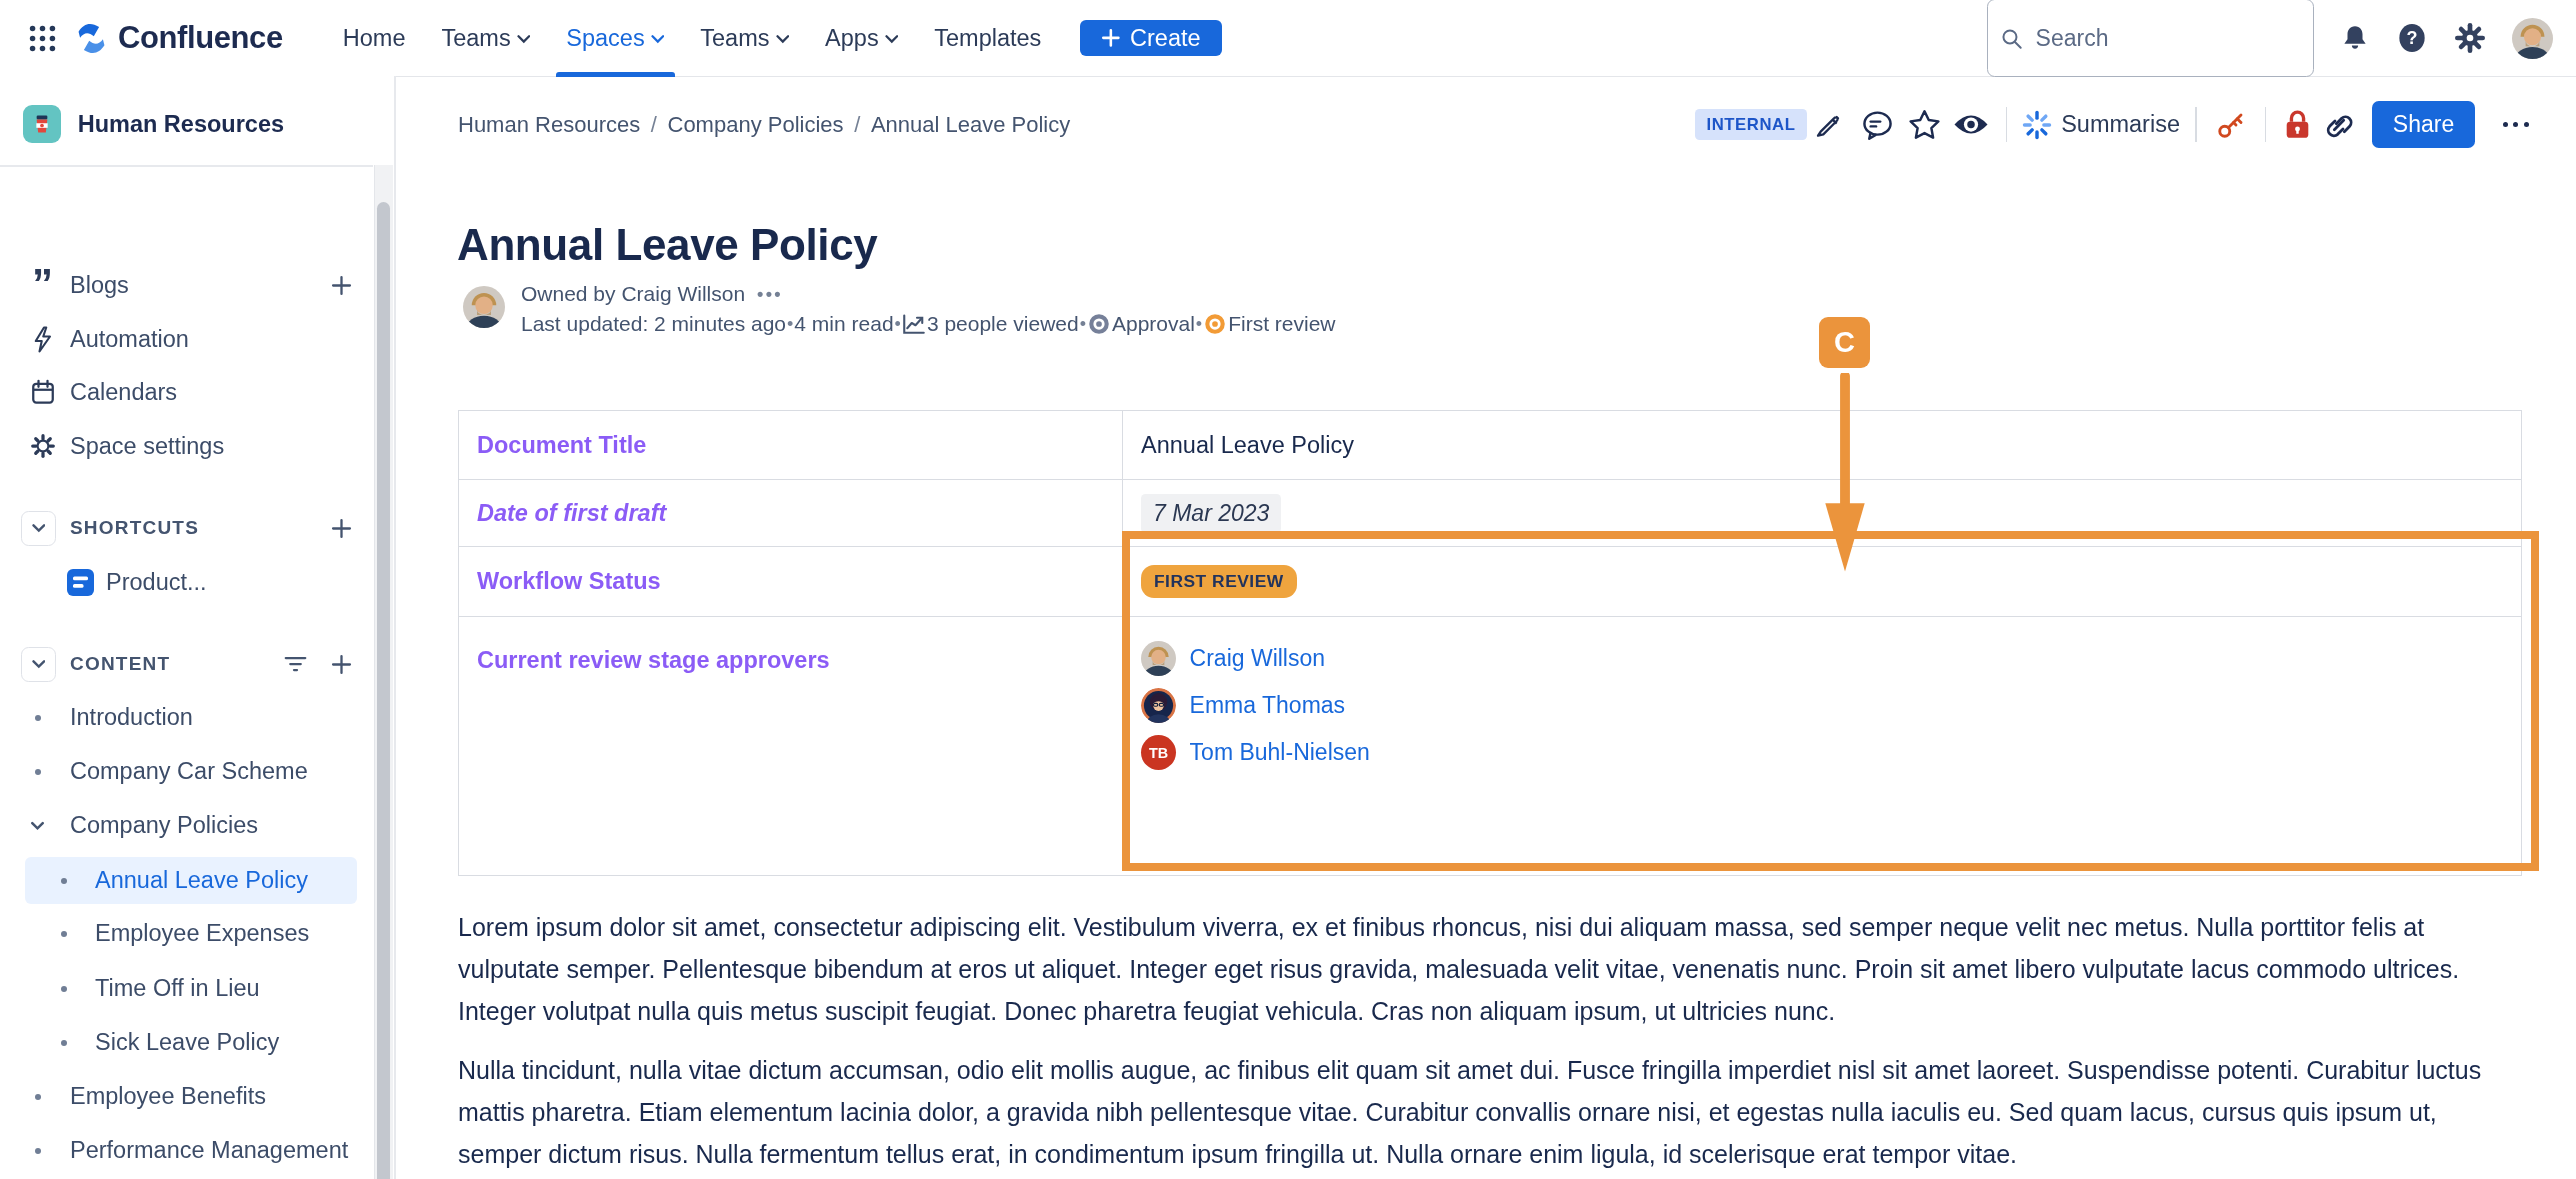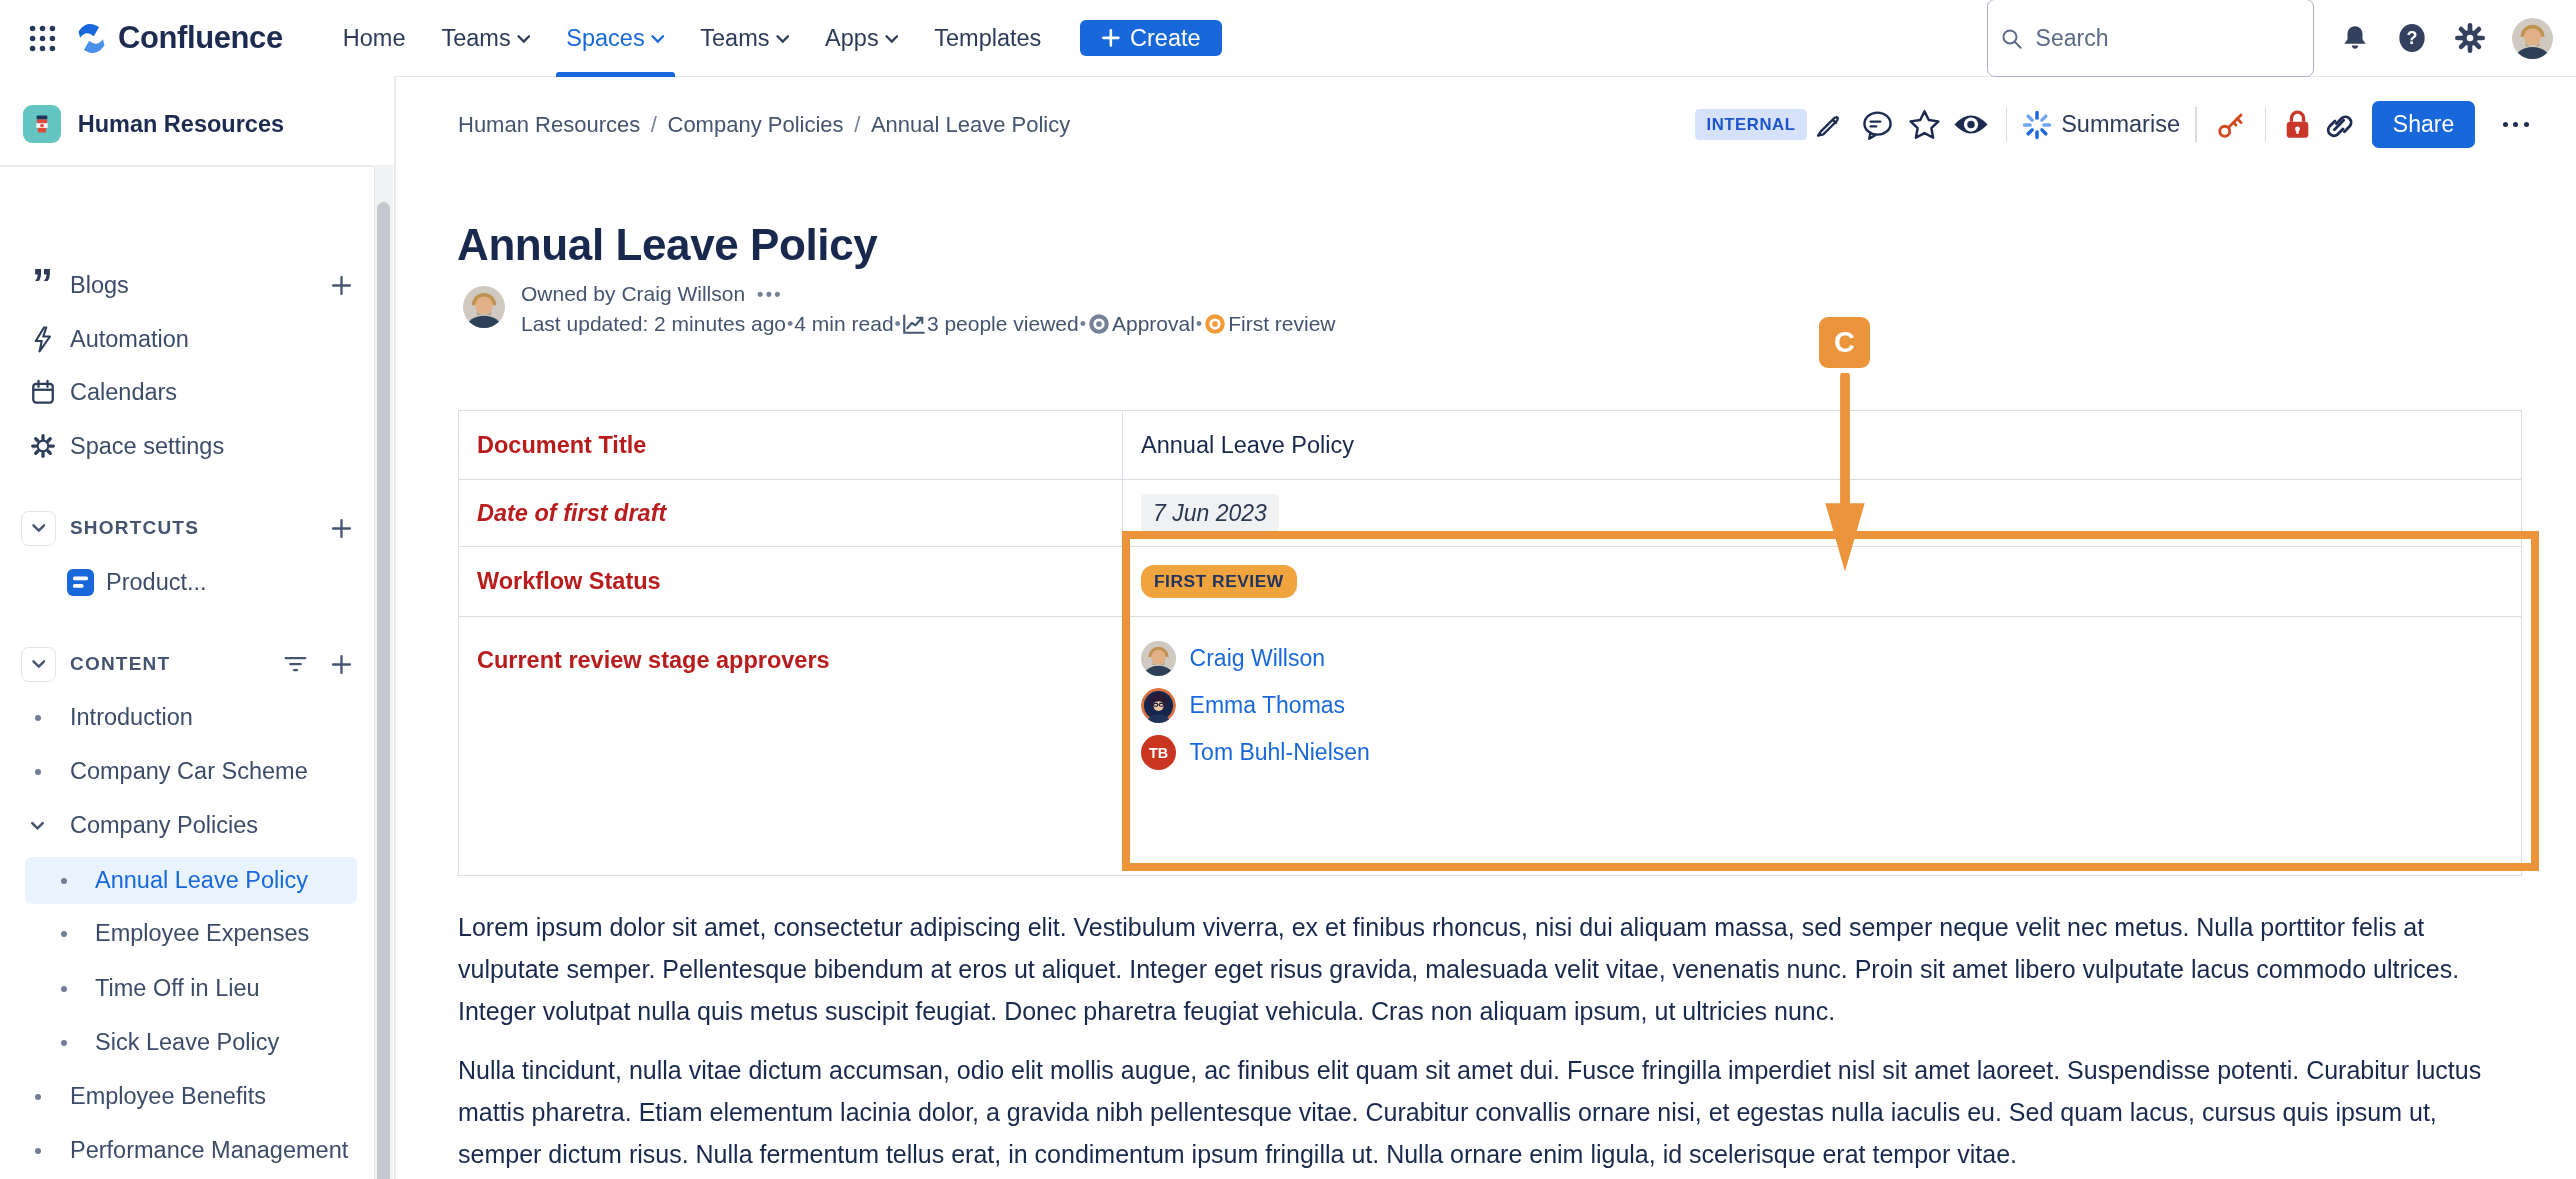--- a/index.html
+++ b/index.html
@@ -85,21 +85,21 @@
   .by1 b{font-weight:500;color:#44546F;}
   .owner-more{letter-spacing:2.3px;color:#758195;cursor:pointer;font-size:18px;font-weight:700;}
   .by2{position:absolute;left:521px;top:312px;display:flex;align-items:center;gap:1px;font-size:21px;color:#44546F;}
   .meta-dot{color:#758195;font-size:18px;}
 
   
   .doc-table{position:absolute;left:458px;top:410px;width:2064px;height:466px;border:1.5px solid #D9DCE2;box-sizing:border-box;}
   .tr{position:relative;display:flex;border-top:1.5px solid #D9DCE2;box-sizing:border-box;}
   .tr:first-child{border-top:none;}
   .td-label{width:664px;box-sizing:border-box;padding-left:18px;display:flex;align-items:center;
-            font-size:23.5px;font-weight:700;color:#b91c1c;border-right:1.5px solid #D9DCE2;}
+            font-size:23.5px;font-weight:700;color:#8b5cf6;border-right:1.5px solid #D9DCE2;}
   .td-val{flex:1;box-sizing:border-box;padding-left:18px;display:flex;align-items:center;font-size:23.5px;color:#19294D;}
   .r1{height:68px;} .r2{height:67px;font-style:italic;} .r3{height:70px;} .r4{height:190px;} .r5{height:67px;}
   .r4 .td-label{align-items:flex-start;padding-top:30px;}
   .r4 .td-val{flex-direction:column;align-items:flex-start;justify-content:flex-start;padding-top:24px;gap:12px;}
   .date-loz{background:#F0F1F3;border-radius:4.5px;padding:6px 12px;font-size:23px;color:#2B3852;}
   .status-badge{background:#EFA43E;color:#22335C;font-size:17.4px;font-weight:700;letter-spacing:0.5px;
                 padding:6px 13px;border-radius:13px;}
   .person{display:flex;align-items:center;gap:13.6px;cursor:pointer;}
   .p-avatar{width:35px;height:35px;border-radius:50%;overflow:hidden;flex:none;}
   .p-avatar.emma{box-sizing:border-box;}
@@ -531,21 +531,21 @@
   </div>
 
   <div class="doc-table">
     <div class="tr r1">
       <div class="td-label">Document Title</div>
       <div class="td-val">Annual Leave Policy</div>
     </div>
     <div class="tr r2">
       <div class="td-label">Date of first draft</div>
       <div class="td-val">
-        <span class="date-loz">7 Jun 2023</span>
+        <span class="date-loz">7 Mar 2023</span>
       </div>
     </div>
     <div class="tr r3">
       <div class="td-label">Workflow Status</div>
       <div class="td-val">
         <span class="status-badge">FIRST REVIEW</span>
       </div>
     </div>
     <div class="tr r4">
       <div class="td-label">Current review stage approvers</div>

